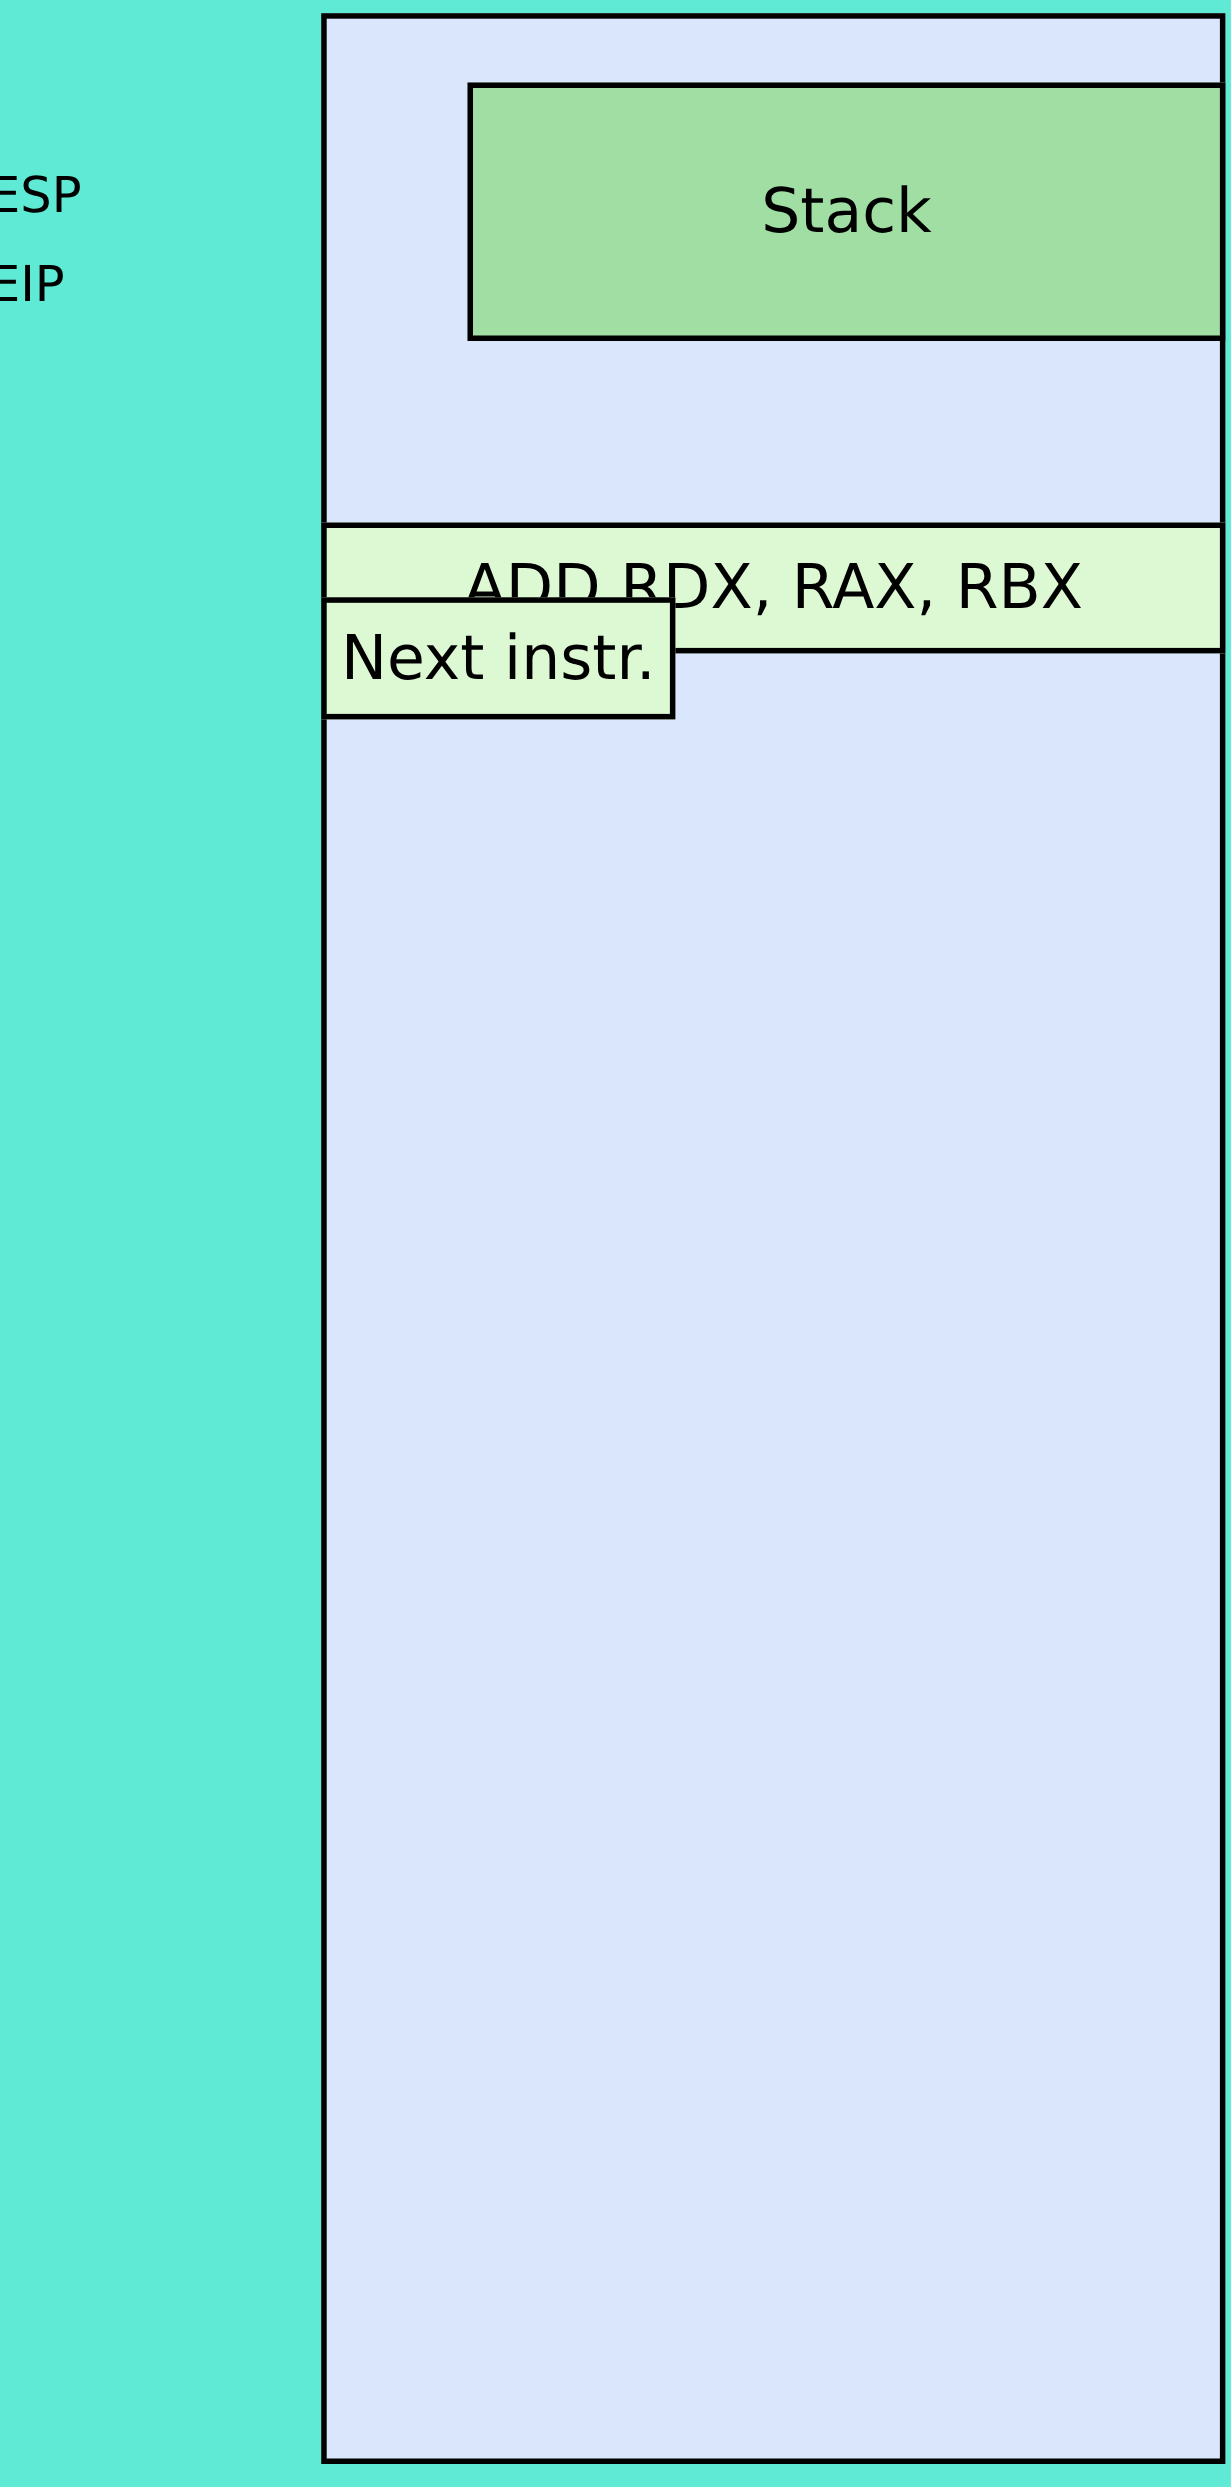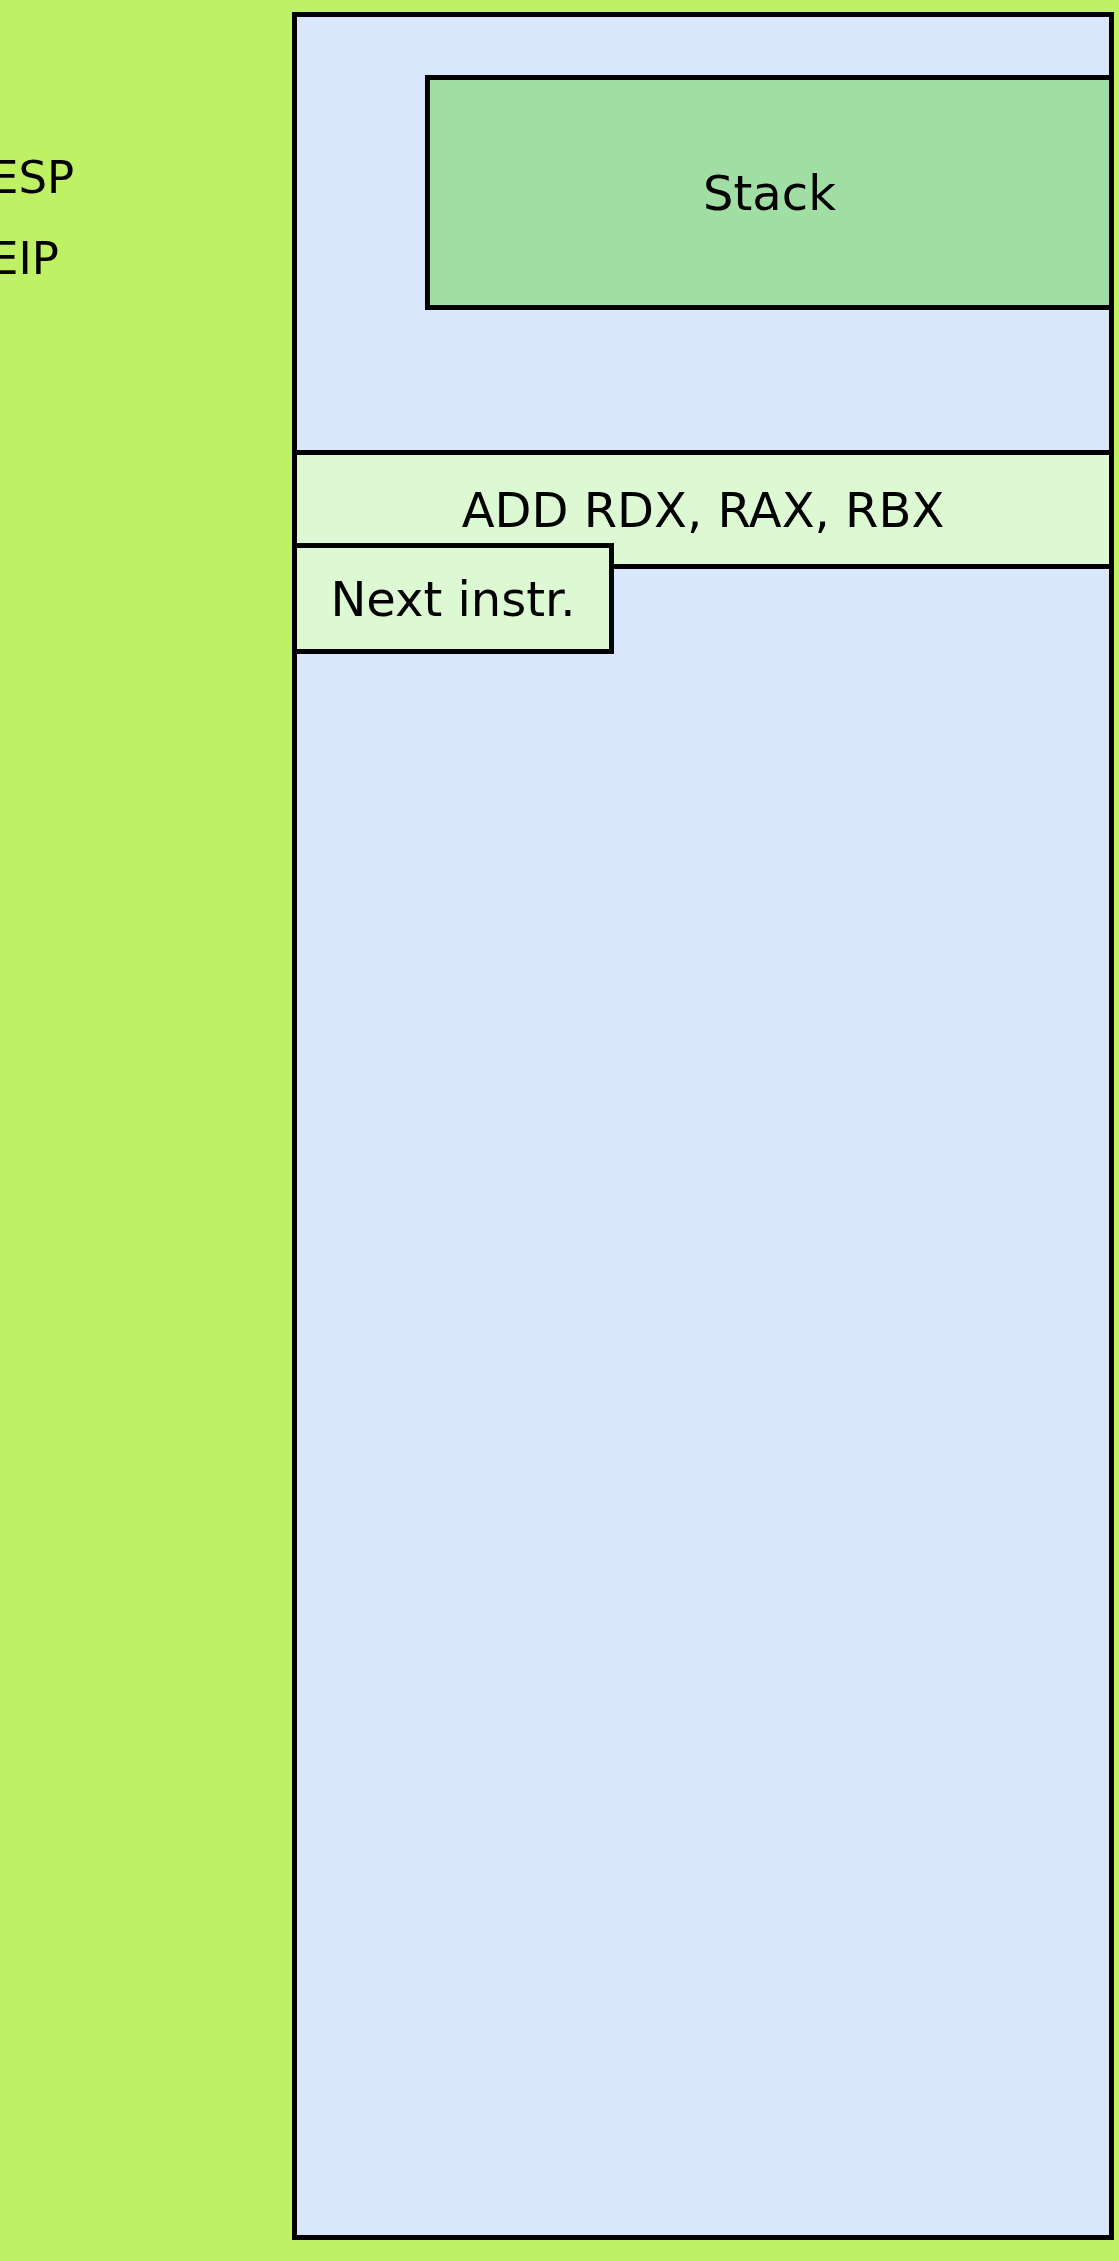--- a/index.html
+++ b/index.html
@@ -7,21 +7,21 @@
     padding: 0;
     background: #ffffff;
   }
   body {
     font-family: "DejaVu Sans", sans-serif;
   }
   #canvas {
     position: relative;
     width: 1119px;
     height: 2261px;
-    background: #bef264;
+    background: #5eead4;
     overflow: hidden;
   }
 
   
   .reg-label {
     position: absolute;
     font-size: 45px;
     line-height: 1;
     color: #000000;
     white-space: nowrap;
@@ -50,40 +50,40 @@
 
   
   .mem-block {
     position: absolute;
     box-sizing: border-box;
     border: 5px solid #000000;
     display: flex;
     align-items: center;
     justify-content: center;
     color: #000000;
-    font-size: 48px;
+    font-size: 56px;
     line-height: 1;
     white-space: nowrap;
     font-family: "DejaVu Sans", sans-serif;
   }
 
   
   #block-stack {
     left: 128px;
     top: 58px;
     right: -5px;
     height: 235px;
     background: #a0dea4;
   }
 
   
   #block-add {
     left: -5px;
     right: -5px;
-    top: 433px;
+    top: 458px;
     height: 119px;
     background: #ddf9d4;
   }
 
   
   #block-next {
     left: -5px;
     top: 526px;
     width: 322px;
     height: 111px;

